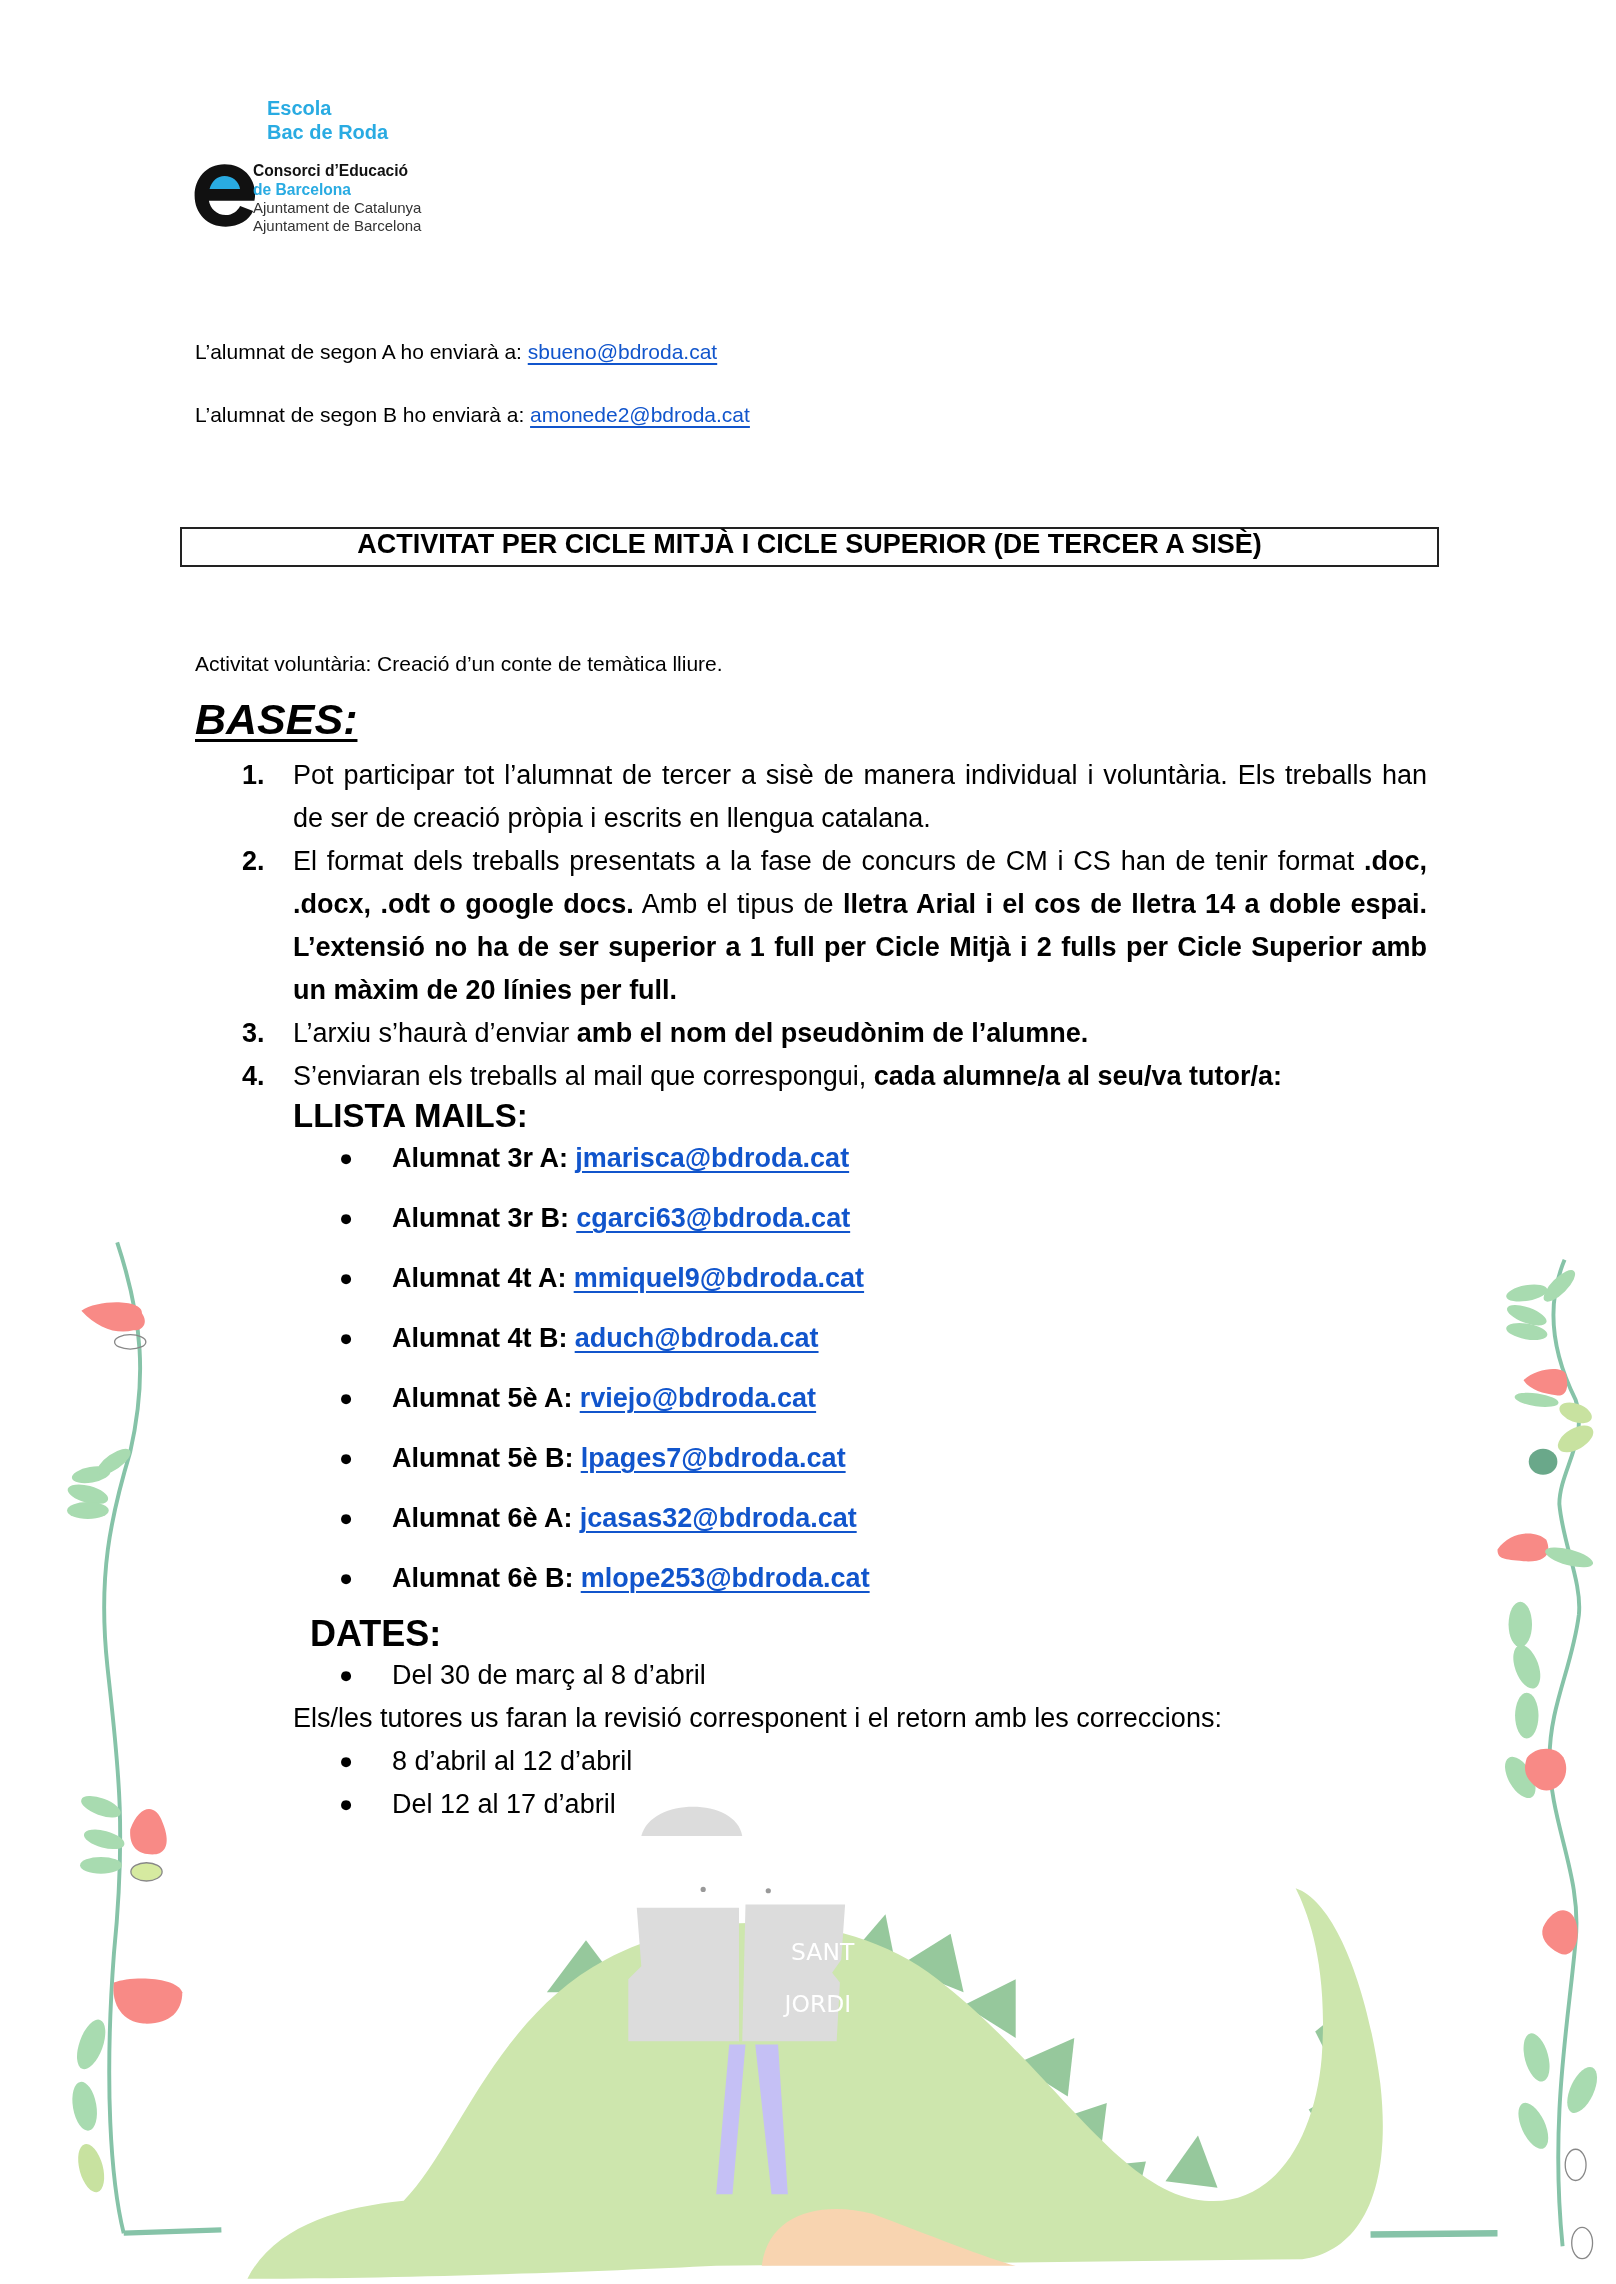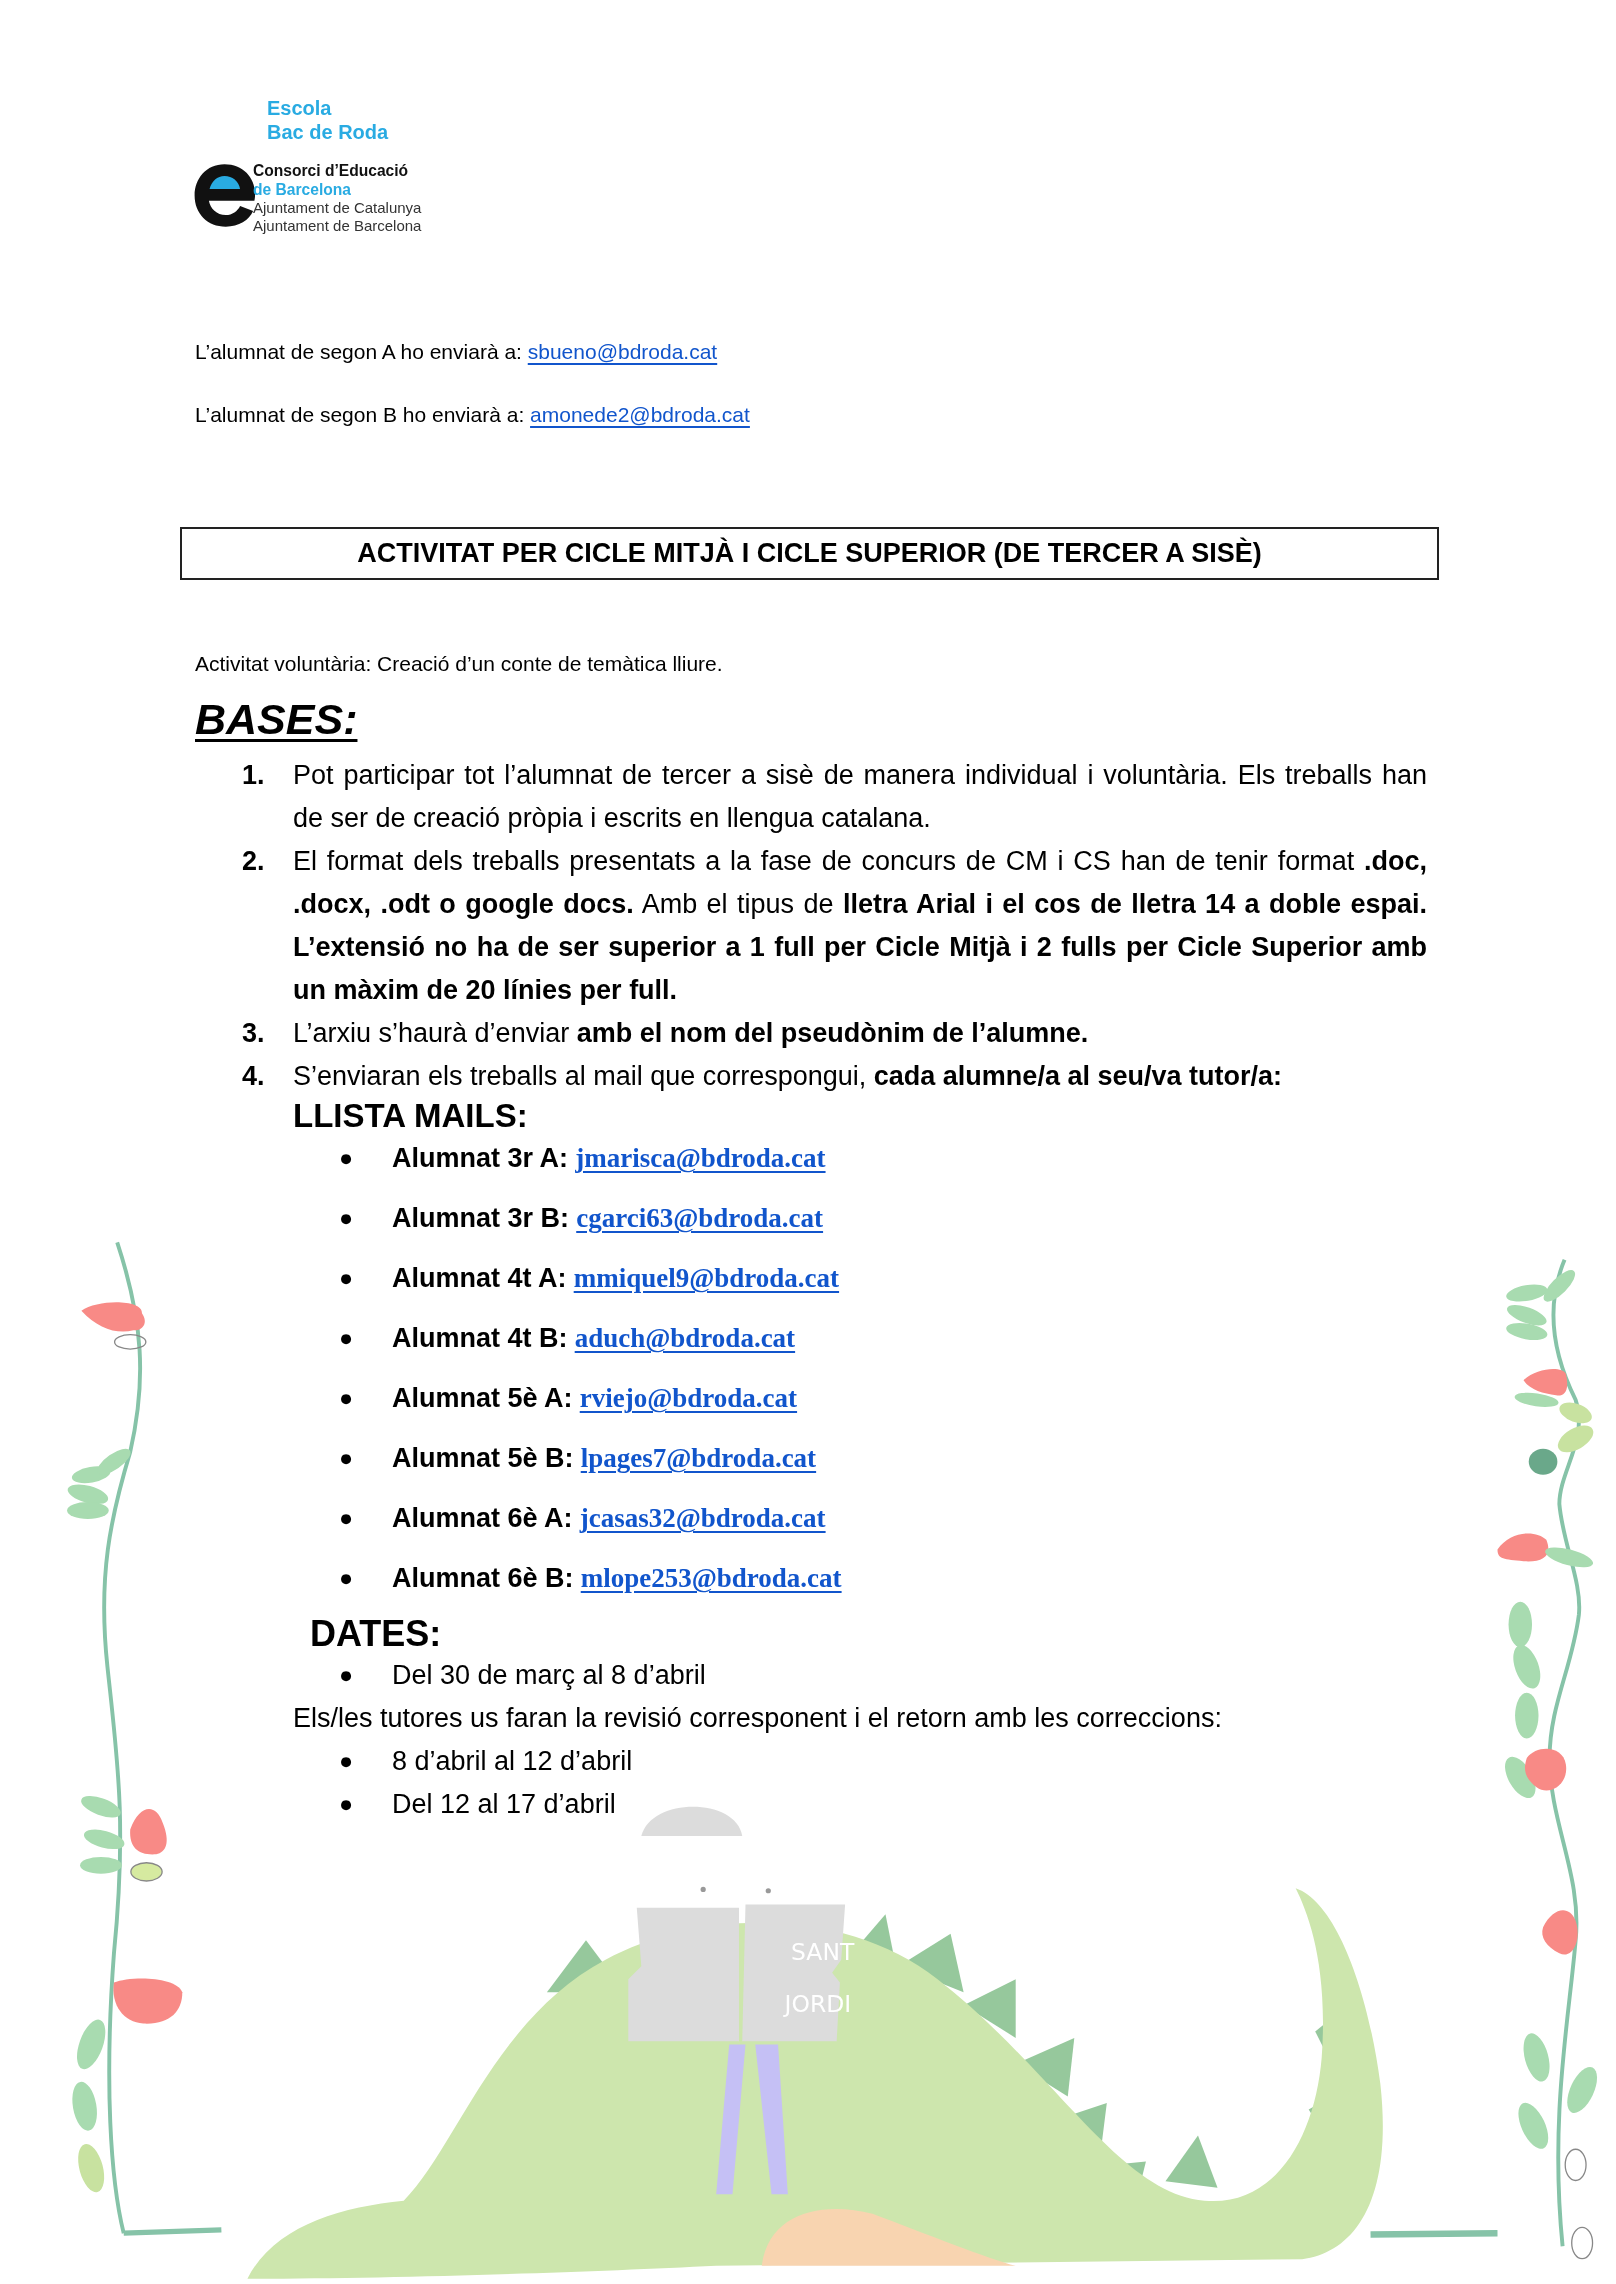--- a/index.html
+++ b/index.html
@@ -13,40 +13,40 @@
   .logo-org { left: 253px; top: 161px; font-size: 15.6px; line-height: 19px; }
   .logo-org .l1 { font-weight: bold; color: #111; }
   .logo-org .l2 { font-weight: bold; color: #29abe2; }
   .logo-org .l3, .logo-org .l4 { color: #333; font-size: 15px; line-height: 17.6px; }
 
   .body-text { font-size: 21px; line-height: 34px; }
   .link { color: #1155cc; text-decoration: underline; text-decoration-thickness: 2px; text-underline-offset: 3.9px; }
 
   .send-line { left: 195px; }
 
-  .box { left: 180px; top: 527px; width: 1259px; height: 53px; border: 2px solid #222;
-         box-sizing: border-box; display: flex; align-items: center; justify-content: center;
+  .box { left: 180px; top: 527px; width: 1259px; height: 40px; border: 2px solid #222;
+         box-sizing: border-box; display: flex; justify-content: center;
          font-weight: bold; font-size: 27px; }
 
   .intro { left: 195px; top: 647px; }
   .bases-h { left: 195px; top: 695px; font-weight: bold; font-size: 43px; line-height: 49px;
              text-decoration: underline; text-decoration-thickness: 3.3px; text-underline-offset: 5.2px; font-style: italic; }
 
   .ol { left: 242px; top: 754px; width: 1185px; font-size: 27px; line-height: 43px; }
   .ol-item { display: flex; }
   .ol-num { width: 51px; flex: 0 0 51px; font-weight: bold; }
   .ol-text { flex: 1; text-align: justify; }
   b { font-weight: bold; }
 
   .mails-title { left: 293px; top: 1099px; font-weight: bold; font-size: 33px; line-height: 34px; }
   .mail-list { left: 339px; top: 1141px; font-size: 27px; }
   .mail-item { height: 60px; display: flex; align-items: flex-start; }
   .bullet { width: 53px; flex: 0 0 53px; font-size: 23.4px; line-height: 34px; }
   .mail-label { font-weight: bold; line-height: 34px; margin-right: 7.2px; }
-  .mail-item .link { font-weight: bold; line-height: 34px; font-family: Liberation Serif, serif; }
+  .mail-item .link { font-weight: bold; line-height: 34px; }
 
   .dates-title { left: 310px; top: 1617px; font-weight: bold; font-size: 36px; line-height: 34px; }
   .dates { left: 293px; top: 1658px; font-size: 27px; }
   .date-desc { height: 43px; line-height: 34px; }
   .date-item { height: 43px; display: flex; margin-left: 46px; line-height: 34px; }
   .date-item .bullet { width: 53px; flex: 0 0 53px; }
 
   .deco { left: 0; top: 0; width: 1616px; height: 2284px; pointer-events: none; }
   .content { z-index: 2; }
 </style>

